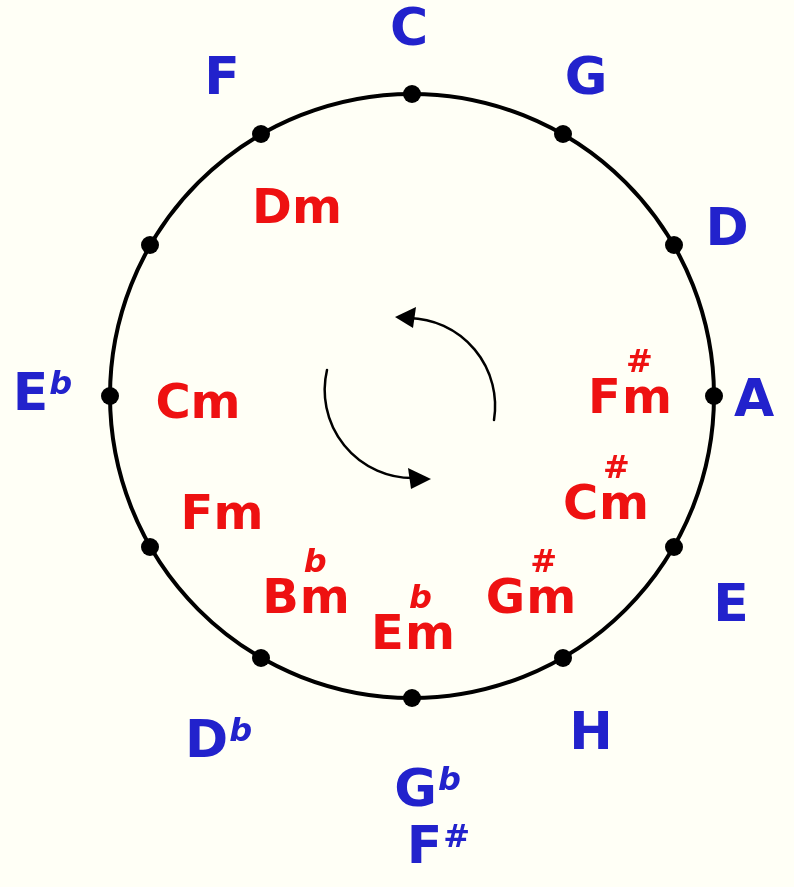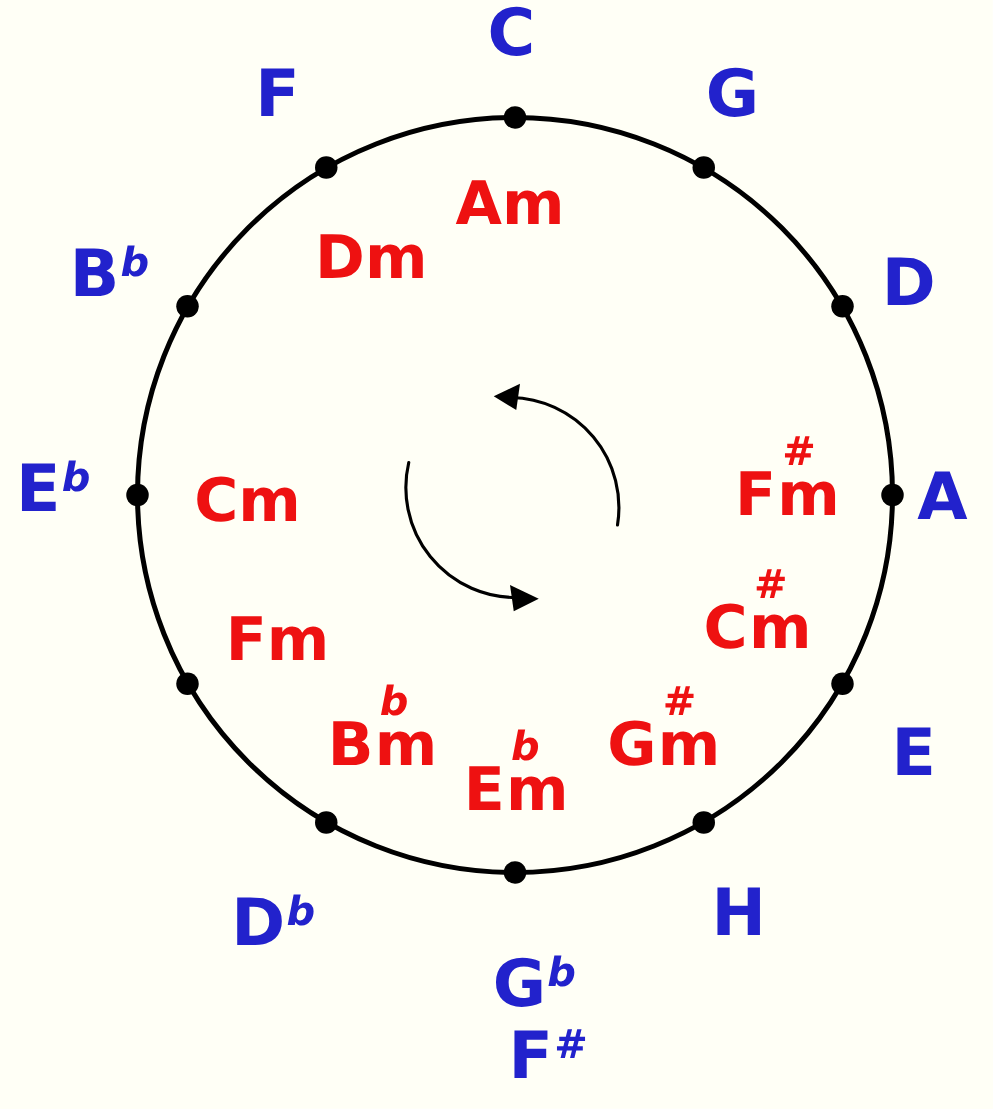--- a/index.html
+++ b/index.html
@@ -63,24 +63,22 @@
   <div class="key major" style="left:409px;top:27px"><span class="base">C</span></div>
   <div class="key major" style="left:586px;top:76px"><span class="base">G</span></div>
   <div class="key major" style="left:727px;top:227px"><span class="base">D</span></div>
   <div class="key major" style="left:754px;top:398px"><span class="base">A</span></div>
   <div class="key major" style="left:731px;top:603px"><span class="base">E</span></div>
   <div class="key major" style="left:591px;top:731px"><span class="base">H</span></div>
   <div class="key major" style="left:427px;top:788px"><span class="base">G</span><sup class="acc flat">b</sup></div>
   <div class="key major" style="left:438px;top:845px"><span class="base">F</span><sup class="acc sharp">#</sup></div>
   <div class="key major" style="left:218px;top:739px"><span class="base">D</span><sup class="acc flat">b</sup></div>
   <div class="key major" style="left:42px;top:392px"><span class="base">E</span><sup class="acc flat">b</sup></div>
-  <div class="key major" style="left:87px;top:220px"><span class="base">B</span><sup class="acc flat">b</sup></div>
   <div class="key major" style="left:222px;top:76px"><span class="base">F</span></div>
 
-  <div class="key minor" style="left:408px;top:163px"><span class="base">Am</span></div>
   <div class="key minor" style="left:630px;top:396px"><span class="base">F</span><span class="tail"><span class="acc sharp">#</span><span class="suf">m</span></span></div>
   <div class="key minor" style="left:606px;top:502px"><span class="base">C</span><span class="tail"><span class="acc sharp">#</span><span class="suf">m</span></span></div>
   <div class="key minor" style="left:531px;top:596px"><span class="base">G</span><span class="tail"><span class="acc sharp">#</span><span class="suf">m</span></span></div>
   <div class="key minor" style="left:413px;top:632px"><span class="base">E</span><span class="tail"><span class="acc flat">b</span><span class="suf">m</span></span></div>
   <div class="key minor" style="left:306px;top:596px"><span class="base">B</span><span class="tail"><span class="acc flat">b</span><span class="suf">m</span></span></div>
   <div class="key minor" style="left:222px;top:512px"><span class="base">Fm</span></div>
   <div class="key minor" style="left:198px;top:401px"><span class="base">Cm</span></div>
   <div class="key minor" style="left:297px;top:206px"><span class="base">Dm</span></div>
 
 </div>

